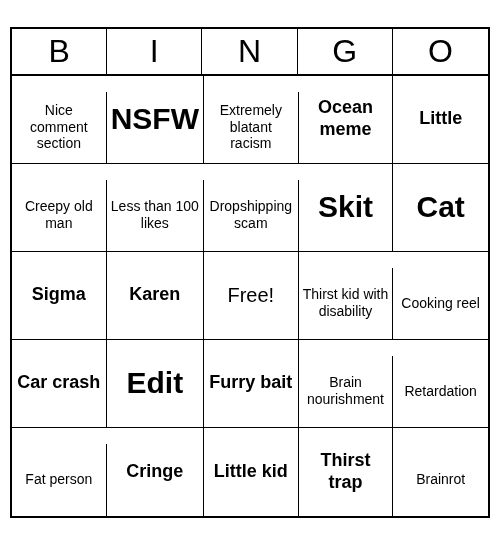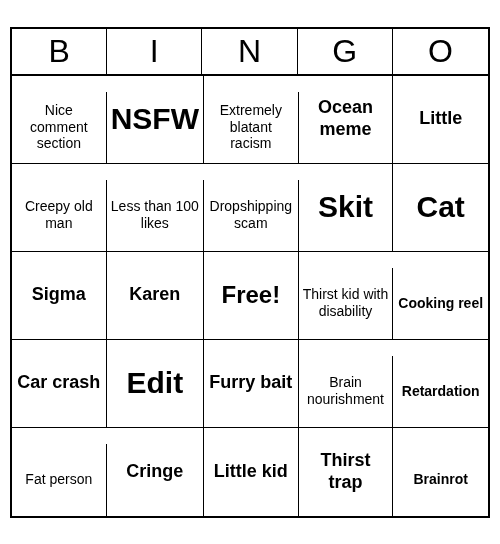--- a/index.html
+++ b/index.html
@@ -43,40 +43,39 @@
       display: flex;
       align-items: center;
       justify-content: center;
       text-align: center;
       padding: 4px;
       font-size: 13px;
       line-height: 1.2;
     }
     .bingo-cell:nth-child(5n) {
       border-right: none;
-      font-weight: bold;
     }
     .bingo-cell:nth-child(n+21) {
       border-bottom: none;
     }
     .bingo-cell.large {
       font-size: 30px;
       font-weight: bold;
     }
     .bingo-cell.medium {
       font-size: 18px;
       font-weight: bold;
     }
     .bingo-cell.small {
       font-size: 14px;
       margin-top: 16px;
     }
     .bingo-cell.free {
-      font-size: 24px;
-      font-weight: bold;
+      font-size: 20px;
+      font-weight: normal;
     }
   </style>
 </head>
 <body>
 
 <div class="bingo-card">
   <div class="bingo-header">
   <div class="bingo-header-cell">B</div>
       <div class="bingo-header-cell">I</div>
       <div class="bingo-header-cell">N</div>

